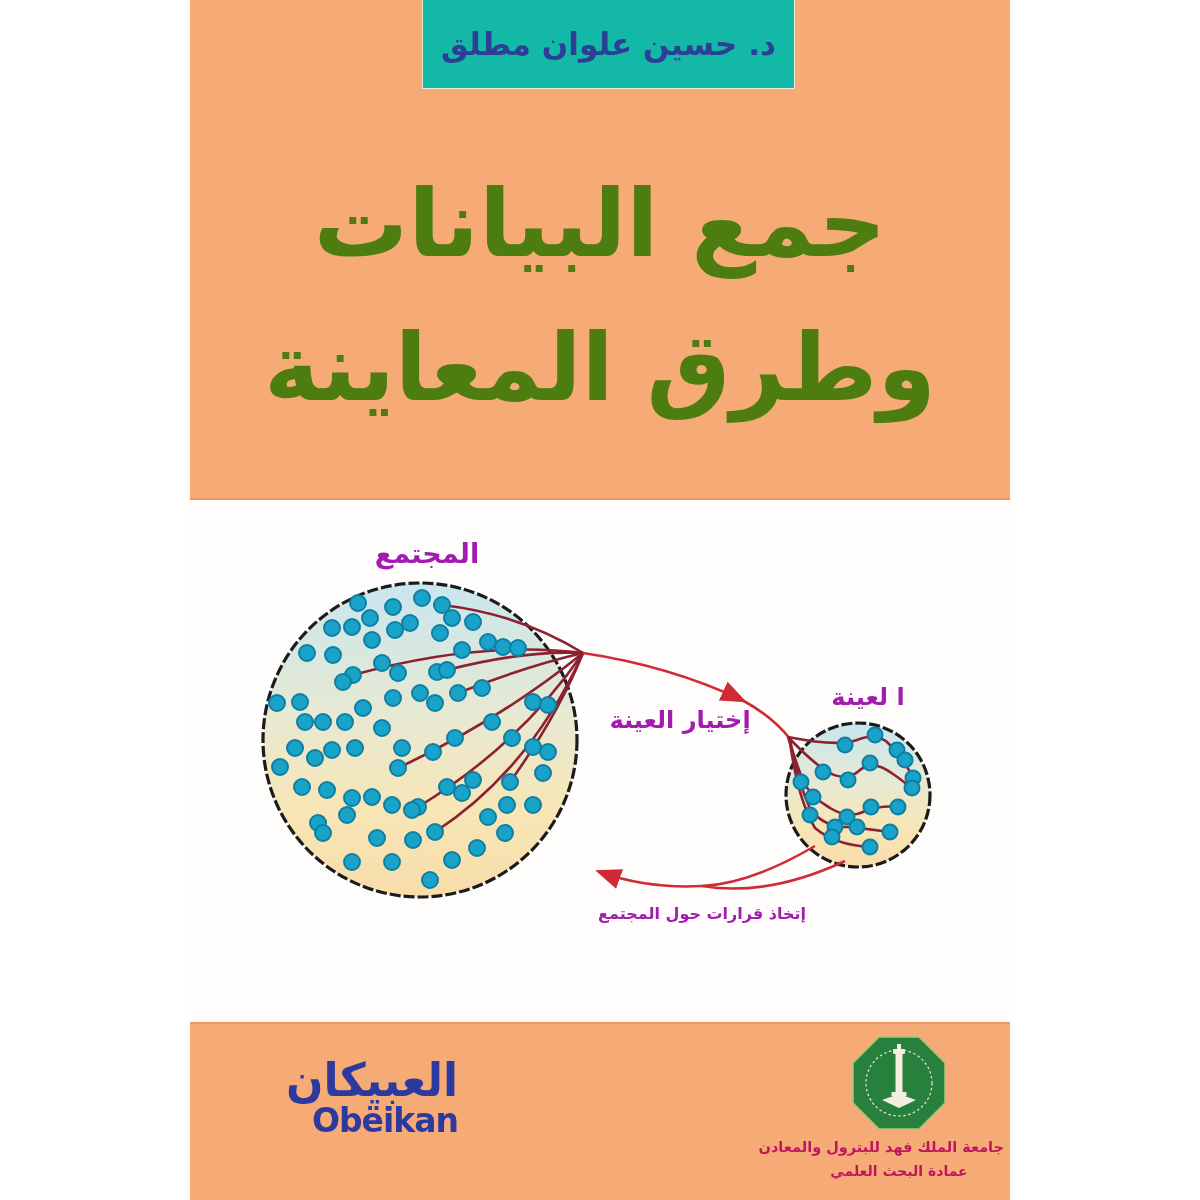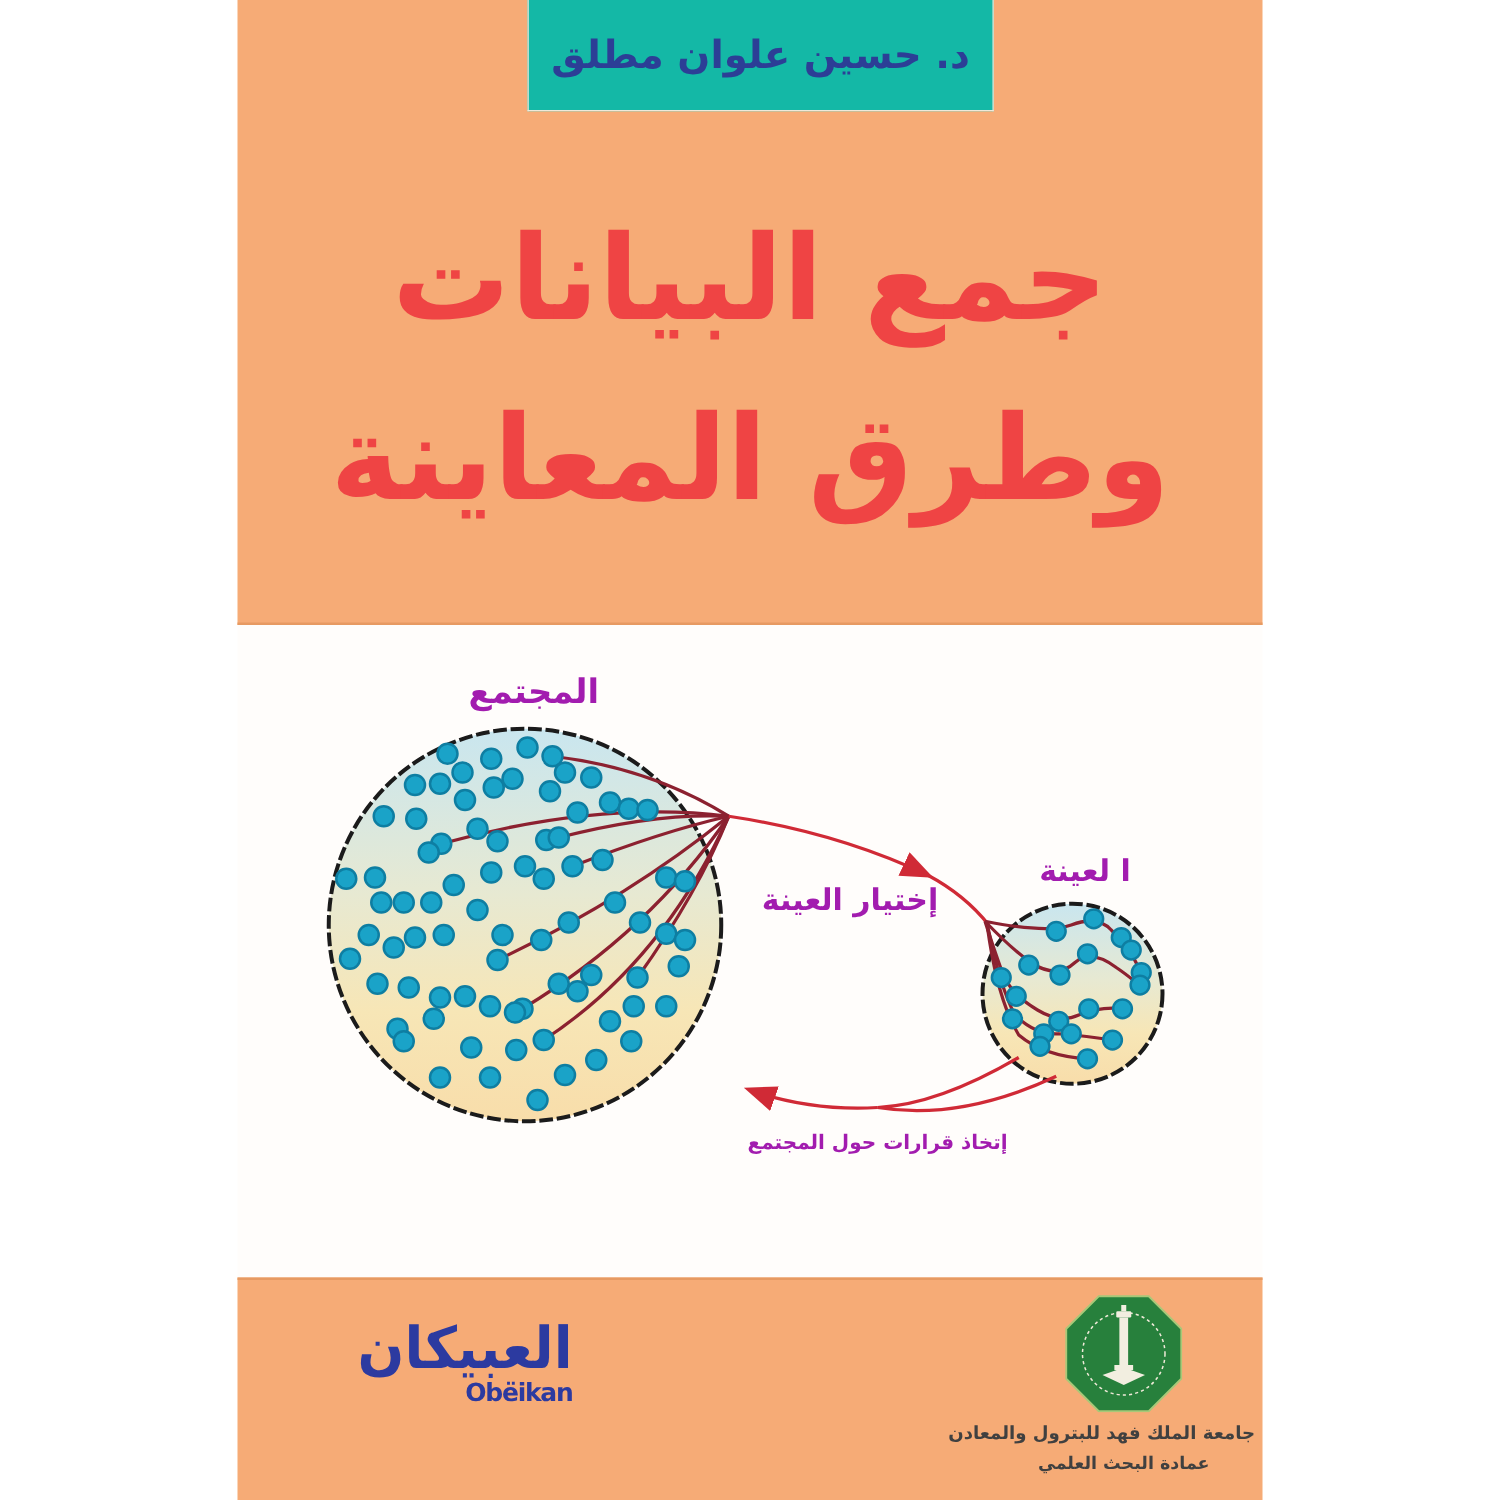--- a/index.html
+++ b/index.html
@@ -2,35 +2,35 @@
 <html><head>
 <meta charset="utf-8">
 <style>
   html,body{margin:0;padding:0;background:#ffffff;}
   body{width:1200px;height:1200px;position:relative;font-family:"DejaVu Sans",sans-serif;overflow:hidden;}
   .cover{position:absolute;left:190px;top:0;width:820px;height:1200px;background:#fffdfb;}
   .band-top{position:absolute;left:0;top:0;width:820px;height:498px;background:#f6ab76;border-bottom:2px solid #e79a62;}
   .band-bottom{position:absolute;left:0;top:1022px;width:820px;height:178px;background:#f6ab76;border-top:2px solid #e79a62;}
   .author-box{position:absolute;left:232px;top:0;width:371px;height:88px;background:#14b8a6;border:1px solid #efe9da;border-top:none;display:flex;align-items:center;justify-content:center;}
   .author-name{color:#2c3e96;font-size:31px;font-weight:bold;direction:rtl;}
-  .title-line{position:absolute;left:0;width:820px;text-align:center;color:#ef4444;font-weight:bold;direction:rtl;letter-spacing:1px;}
+  .title-line{position:absolute;left:0;width:820px;text-align:center;color:#4d7c0f;font-weight:bold;direction:rtl;letter-spacing:1px;}
   .title-1{top:168px;font-size:94px;line-height:1.2;}
   .title-2{top:312px;font-size:94px;line-height:1.2;}
   .label{position:absolute;color:#a21caf;font-weight:bold;text-align:center;direction:rtl;}
   .lbl-population{left:167px;top:538px;width:140px;font-size:27px;}
   .lbl-sample{left:613px;top:683px;width:130px;font-size:24px;}
   .lbl-selection{left:405px;top:706px;width:170px;font-size:24px;}
   .lbl-decision{left:377px;top:904px;width:270px;font-size:16px;}
   #diagram{position:absolute;left:0;top:0;width:820px;height:1200px;}
   .publisher{position:absolute;left:38px;top:1058px;width:230px;text-align:right;color:#2c3aa0;}
   .publisher .ar{font-size:44px;font-weight:bold;direction:rtl;line-height:1.0;transform:scaleY(1.05);}
-  .publisher .en{font-size:20px;font-weight:bold;letter-spacing:-1px;line-height:1.0;margin-top:2px;}
+  .publisher .en{font-size:33px;font-weight:bold;letter-spacing:-1px;line-height:1.0;margin-top:2px;}
   .kfupm{position:absolute;left:604px;top:1036px;width:210px;text-align:center;}
   .kfupm svg{display:block;margin:0 auto;}
-  .uni-line{color:#404040;font-weight:bold;direction:rtl;}
+  .uni-line{color:#be185d;font-weight:bold;direction:rtl;}
   .uni-1{font-size:14.5px;margin-top:9px;white-space:nowrap;}
   .uni-2{font-size:14px;margin-top:8px;}
 </style>
 </head>
 <body>
 
 <div class="cover">
 
   <div class="band-top"></div>
   <div class="band-bottom"></div>

